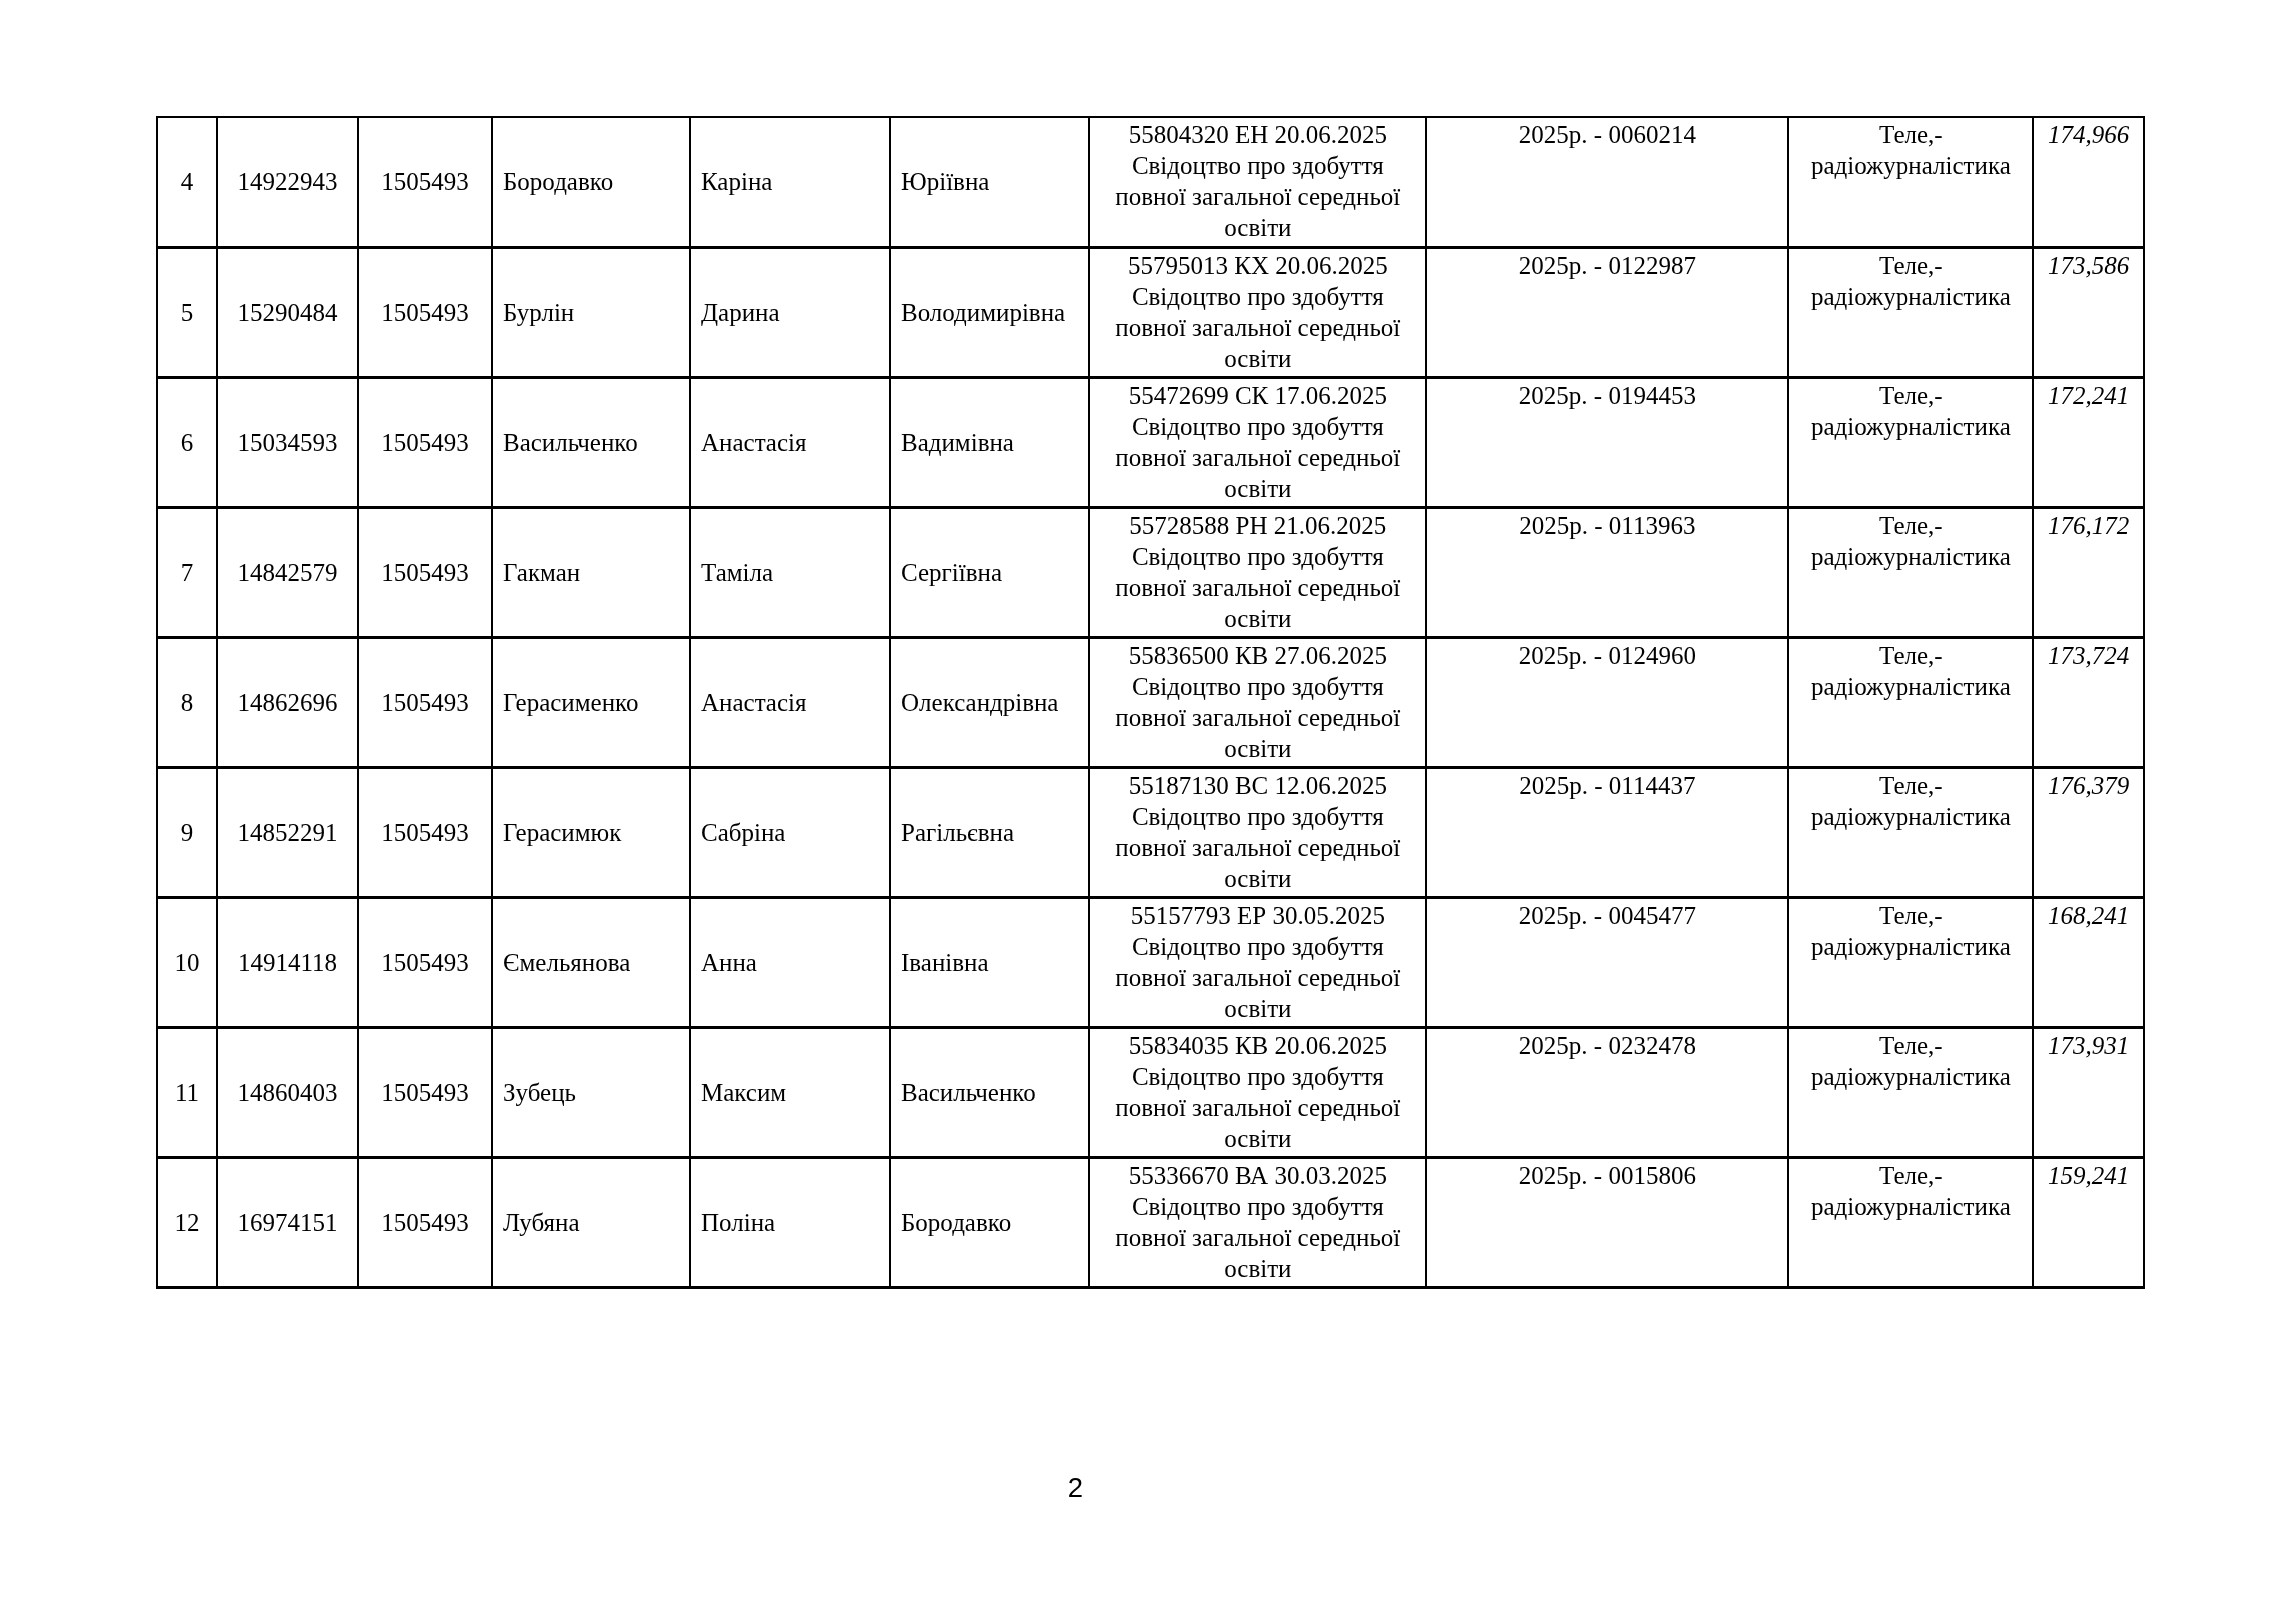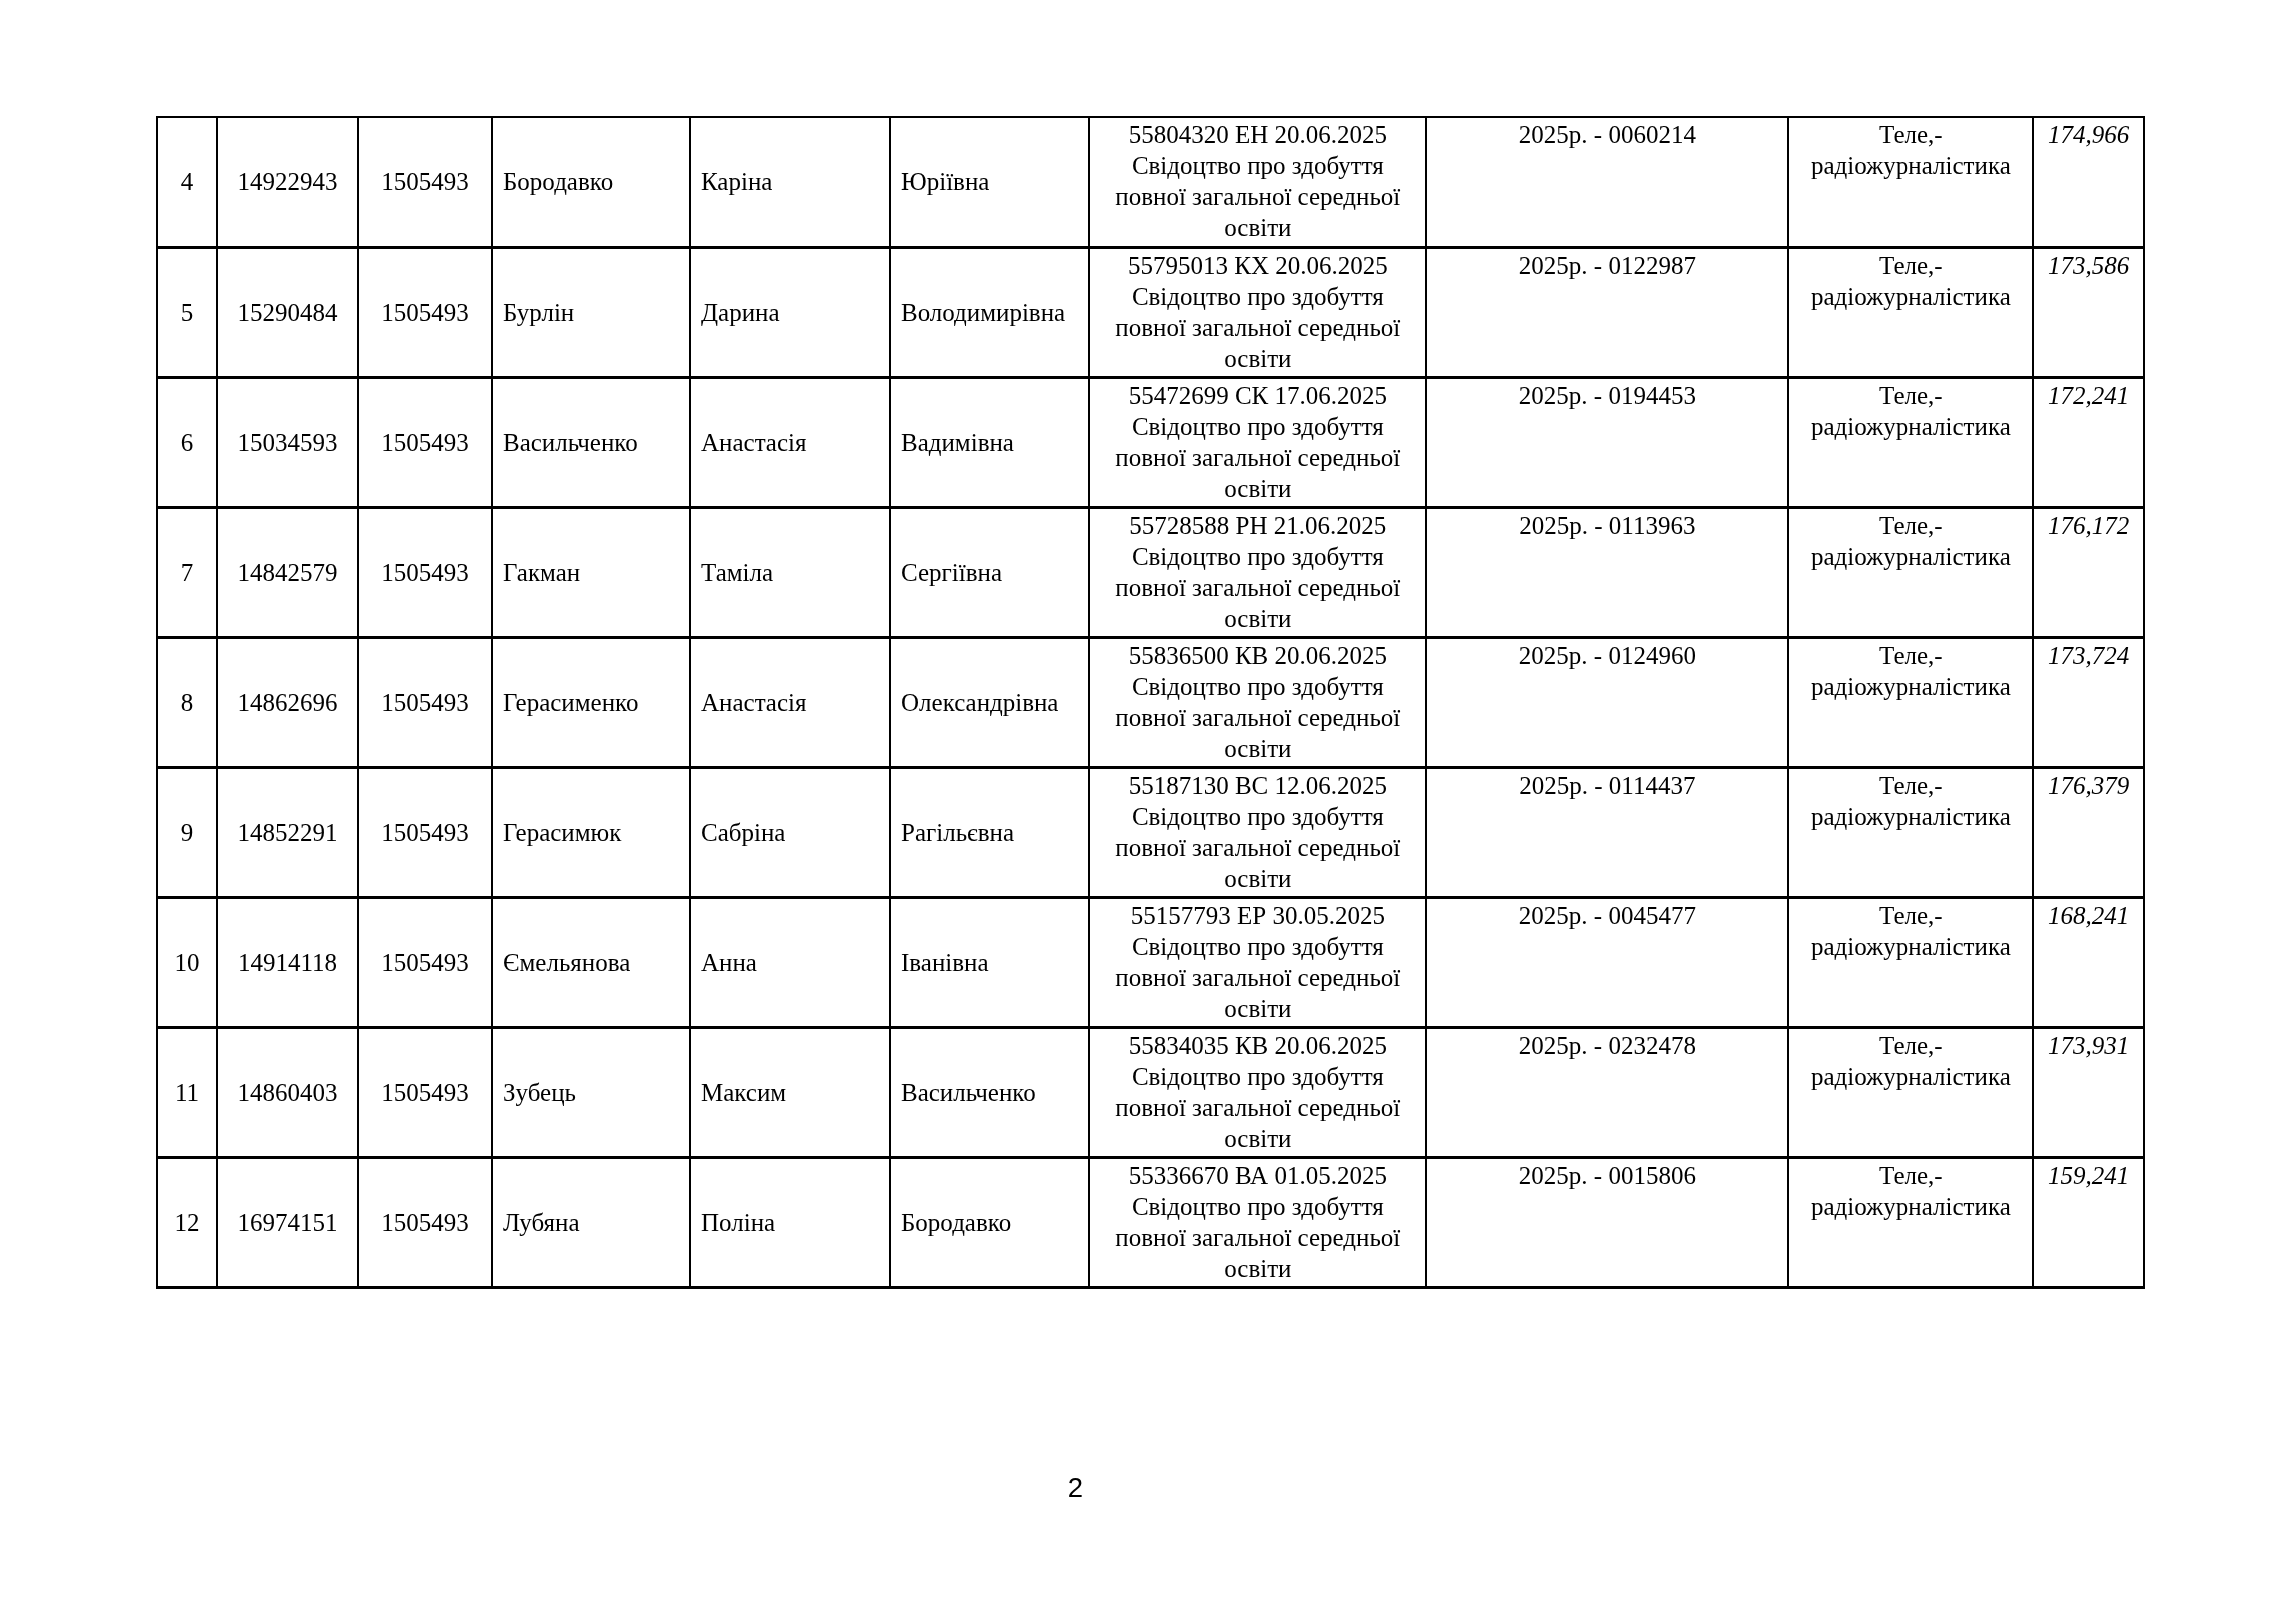--- a/index.html
+++ b/index.html
@@ -147,21 +147,21 @@
 радіожурналістика</td>
     <td class="c-score">176,172</td>
   </tr>
       <tr>
     <td class="c-center">8</td>
     <td class="c-center">14862696</td>
     <td class="c-center">1505493</td>
     <td class="c-name">Герасименко</td>
     <td class="c-name">Анастасія</td>
     <td class="c-name">Олександрівна</td>
-    <td class="c-top">55836500 КВ 20.06.2025
+    <td class="c-top">55836500 КВ 27.06.2025
 Свідоцтво про здобуття
 повної загальної середньої
 освіти</td>
     <td class="c-top">2025р. - 0124960</td>
     <td class="c-top">Теле,-
 радіожурналістика</td>
     <td class="c-score">173,724</td>
   </tr>
       <tr>
     <td class="c-center">9</td>
@@ -211,21 +211,21 @@
 радіожурналістика</td>
     <td class="c-score">173,931</td>
   </tr>
       <tr>
     <td class="c-center">12</td>
     <td class="c-center">16974151</td>
     <td class="c-center">1505493</td>
     <td class="c-name">Лубяна</td>
     <td class="c-name">Поліна</td>
     <td class="c-name">Бородавко</td>
-    <td class="c-top">55336670 ВА 01.05.2025
+    <td class="c-top">55336670 ВА 30.03.2025
 Свідоцтво про здобуття
 повної загальної середньої
 освіти</td>
     <td class="c-top">2025р. - 0015806</td>
     <td class="c-top">Теле,-
 радіожурналістика</td>
     <td class="c-score">159,241</td>
   </tr>
     </tbody>
 </table>

